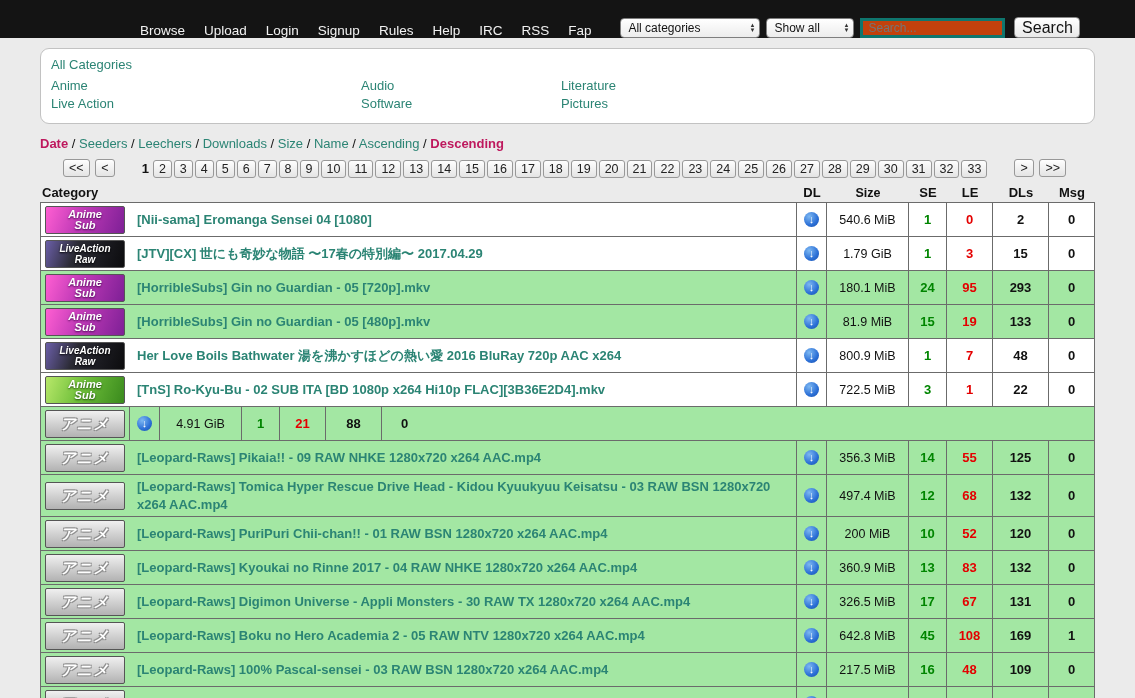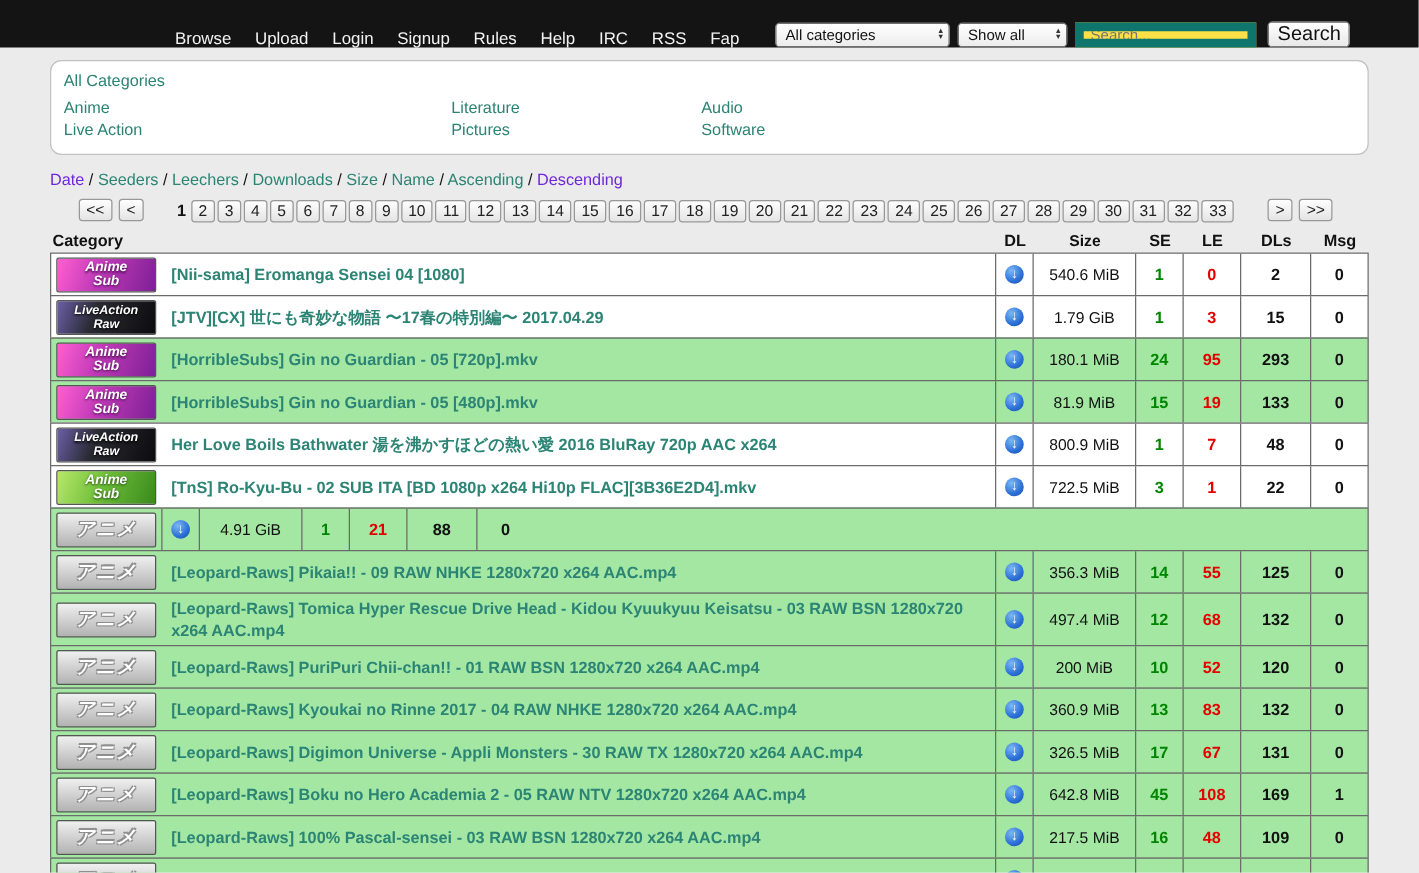--- a/index.html
+++ b/index.html
@@ -17,39 +17,39 @@
   .navlink{color:#f2f2f2;font-size:13.5px;margin-right:19px;white-space:nowrap}
   .controls{display:flex;align-items:center;margin-left:10px;gap:6px}
   .select{display:flex;align-items:center;justify-content:space-between;gap:6px;
     background:linear-gradient(#ffffff,#ececec);border:1px solid #7e7e7e;border-radius:4px;
     height:20px;padding:0 3px 0 7px;color:#111;font-size:12px}
   .select.w140{width:140px}
   .select.w88{width:88px}
   .sel-arrows{display:inline-flex;flex-direction:column;align-items:center;font-size:6px;line-height:5px;color:#333;padding:0 1px}
   .sel-arrows::before{content:"▲"}
   .sel-arrows::after{content:"▼"}
-  .search-input{height:20px;width:145px;border:7px solid #0f766e;background:#fde047;font-size:12px;padding:0 5px;
+  .search-input{height:20px;width:145px;border:3px solid #0f766e;background:#c2410c;font-size:12px;padding:0 5px;
     font-family:"Liberation Sans","DejaVu Sans",sans-serif}
   .search-btn{height:21px;width:66px;border:1px solid #8a8a8a;border-radius:4px;
     background:linear-gradient(#ffffff,#e8e8e8);font-size:16px;margin-left:3px;color:#111;
     font-family:"Liberation Sans","DejaVu Sans",sans-serif;cursor:pointer}
 
   
   .catbox{margin:10px 40px 0;background:#fff;border:1px solid #c2c2c2;border-radius:9px;padding:6px 10px 9px}
   .catlink{color:var(--accent,#2b8474);display:block;margin:2px 0;font-size:13px}
   .catbox .all{margin-bottom:3px}
   .catcols{display:flex}
   .catcol{width:310px}
   .catcol:nth-child(2){width:200px}
   .catcol .catlink{margin:3px 0}
 
   
   .sortbar{margin:12px 40px 2px;font-size:13px}
   .sortlink{color:var(--accent,#2b8474)}
-  .sortlink.active{color:#6d28d9;font-weight:normal}
+  .sortlink.active{color:#be185d;font-weight:bold}
   .sortsep{color:#111;white-space:pre}
 
   
   .pagination{display:flex;justify-content:space-between;align-items:flex-start;margin:8px 40px 0;padding:0 28px 0 22px}
   .pbtn{display:inline-block;background:linear-gradient(#fefefe,#e4e4e4);border:1px solid #989898;border-radius:3px;
     padding:1px 5px;margin:0 1px;font-size:12.5px;color:#222}
   .pcur{font-weight:bold;font-size:13px;display:inline-block;padding:2px 3px 0 1px}
   .pg-left,.pg-right{white-space:nowrap}
   .pg-pages{text-align:center}
 
@@ -119,26 +119,26 @@
 </div>
 
 <div class="catbox">
   <a class="catlink all">All Categories</a>
   <div class="catcols">
       <div class="catcol">
         <a class="catlink">Anime</a>
         <a class="catlink">Live Action</a>
       </div>
       <div class="catcol">
+        <a class="catlink">Audio</a>
+        <a class="catlink">Software</a>
+      </div>
+      <div class="catcol">
         <a class="catlink">Literature</a>
         <a class="catlink">Pictures</a>
-      </div>
-      <div class="catcol">
-        <a class="catlink">Audio</a>
-        <a class="catlink">Software</a>
       </div>
     </div>
 </div>
 
 <div class="sortbar"><a class="sortlink active">Date</a><span class="sortsep"> / </span><a class="sortlink">Seeders</a><span class="sortsep"> / </span><a class="sortlink">Leechers</a><span class="sortsep"> / </span><a class="sortlink">Downloads</a><span class="sortsep"> / </span><a class="sortlink">Size</a><span class="sortsep"> / </span><a class="sortlink">Name</a><span class="sortsep"> / </span><a class="sortlink">Ascending</a><span class="sortsep"> / </span><a class="sortlink active">Descending</a></div>
 
 <div class="pagination">
   <div class="pg-left">
     <a class="pbtn">&lt;&lt;</a>
     <a class="pbtn">&lt;</a>

